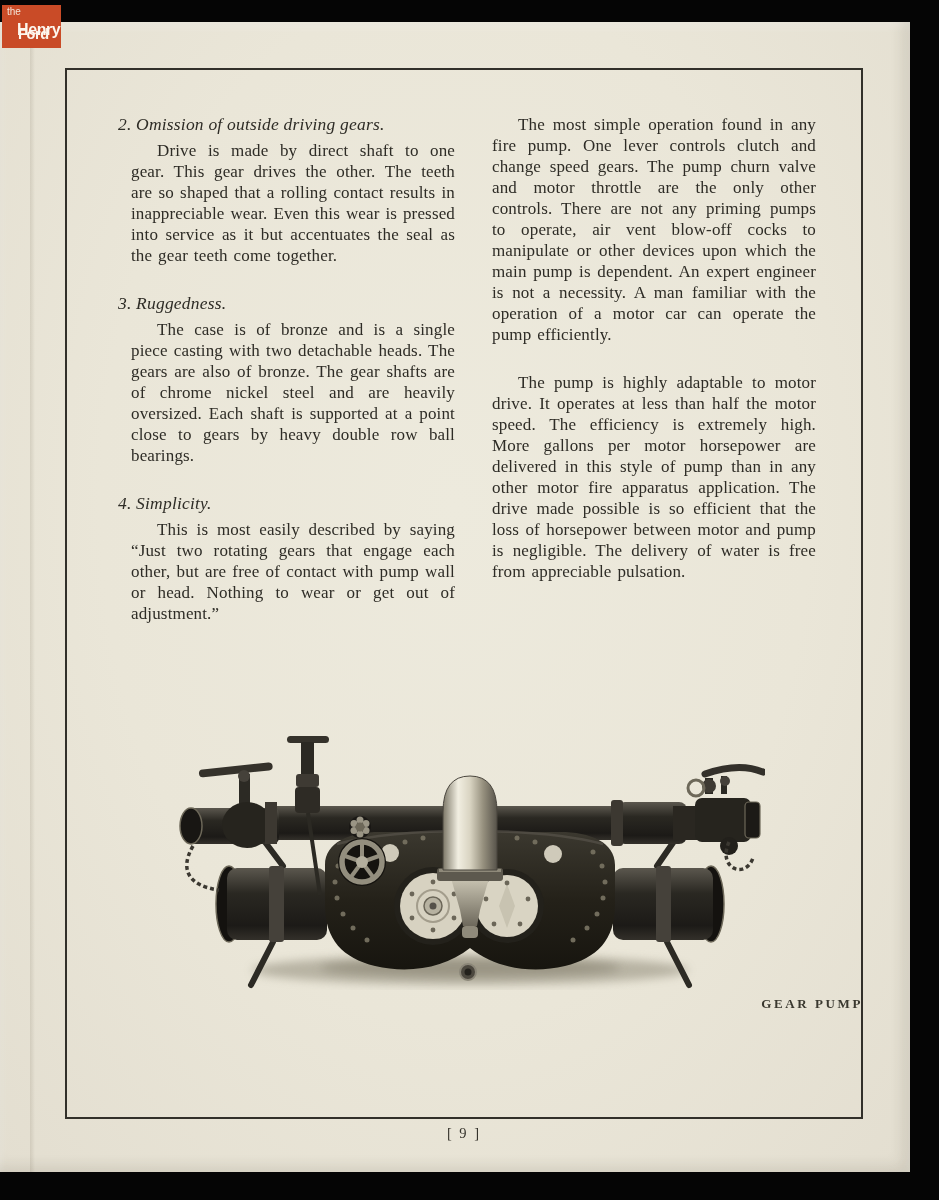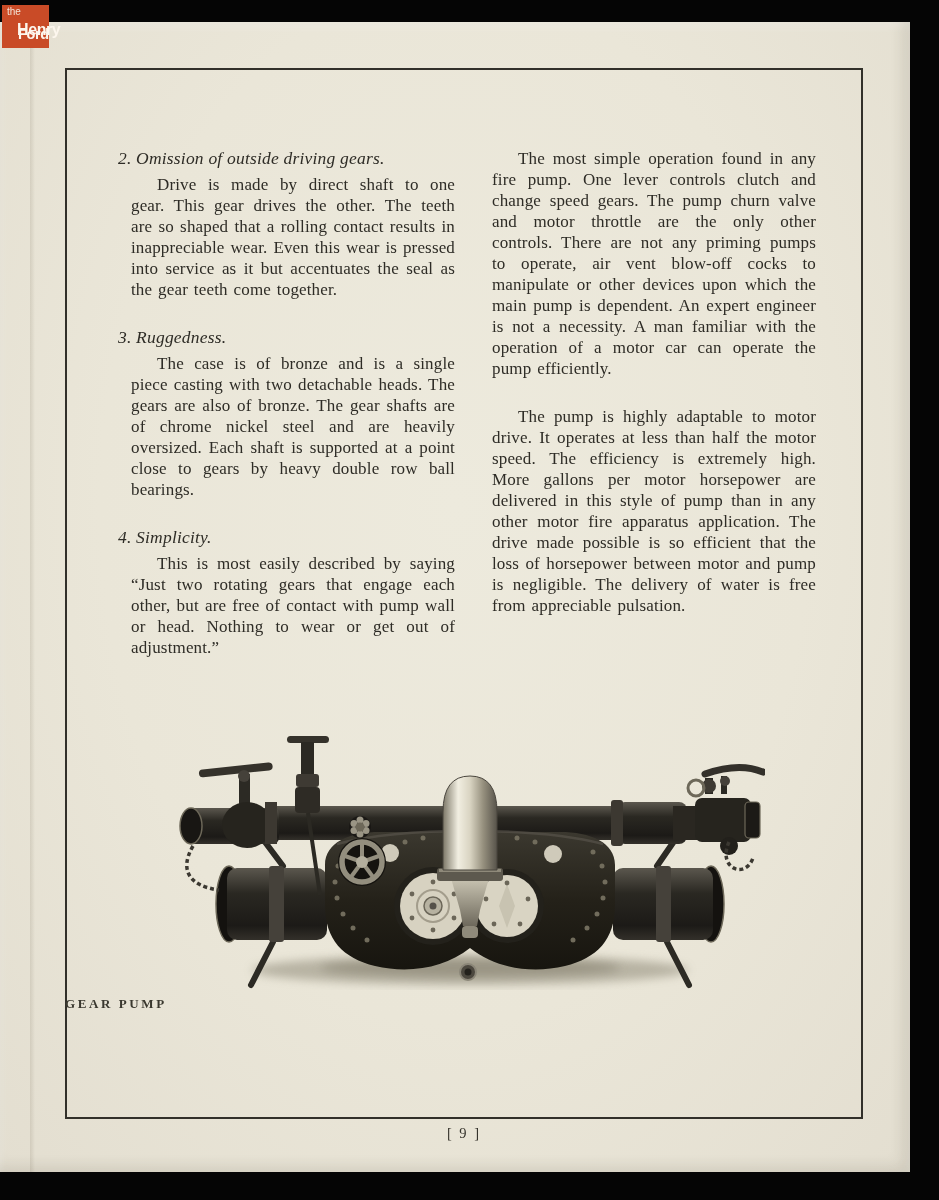--- a/index.html
+++ b/index.html
@@ -8,34 +8,34 @@
   
   .page{position:absolute;left:0;top:22px;width:910px;height:1150px;
         background:radial-gradient(ellipse at 50% 42%, #edeadd 0%, #eae6d8 55%, #e3ded0 100%);
         box-shadow:inset -7px -5px 14px rgba(60,50,30,.12), inset 0 4px 8px rgba(255,255,255,.35);}
   .page .crease{position:absolute;left:30px;top:0;bottom:0;width:5px;
         background:linear-gradient(90deg, rgba(110,100,80,.16), rgba(110,100,80,0));}
   
   .frame{position:absolute;left:65px;top:46px;width:798px;height:1051px;
          border:2.5px solid #32302a;box-sizing:border-box;}
   
-  .columns{position:absolute;left:118px;top:92px;width:706px;display:flex;gap:24px;margin-top:34px;}
+  .columns{position:absolute;left:118px;top:92px;width:706px;display:flex;gap:24px;}
   .col{width:337px;color:#2e2c26;}
   .section{margin:0 0 27px 0;}
   .section .hd{font-style:italic;font-size:17.5px;line-height:21px;margin:0 0 5px 0;letter-spacing:.2px;}
   .section .bd{font-size:17px;line-height:21px;margin:0 0 0 13px;text-align:justify;
                text-indent:26px;letter-spacing:.15px;word-spacing:1.5px;}
   
   .figure{position:absolute;left:165px;top:668px;width:600px;height:300px;}
-  .caption{position:absolute;left:65px;top:974px;width:798px;text-align:left;
+  .caption{position:absolute;left:65px;top:974px;width:798px;text-align:right;
            font-size:13px;font-weight:700;letter-spacing:2.6px;color:#3a382f;}
   .pagenum{position:absolute;left:65px;top:1103px;width:798px;text-align:center;
            font-size:14.5px;color:#35332c;letter-spacing:2px;}
   
-  .hf-logo{position:absolute;left:2px;top:5px;width:47px;height:43px;background:#c94b27;
+  .hf-logo{position:absolute;left:2px;top:5px;width:59px;height:43px;background:#c94b27;
            font-family:"Liberation Sans","DejaVu Sans",sans-serif;color:#fdf7ee;}
   .hf-the{position:absolute;left:5px;top:1px;font-size:10px;letter-spacing:0;color:#f3e3d6;}
   .hf-henry{position:absolute;left:15px;top:16px;font-size:16px;font-weight:700;letter-spacing:-.4px;}
   .hf-ford{position:absolute;left:16px;top:21px;font-size:14.5px;font-weight:700;letter-spacing:-.4px;}
 </style>
 </head>
 <body>
 
 <div class="stage">
 

